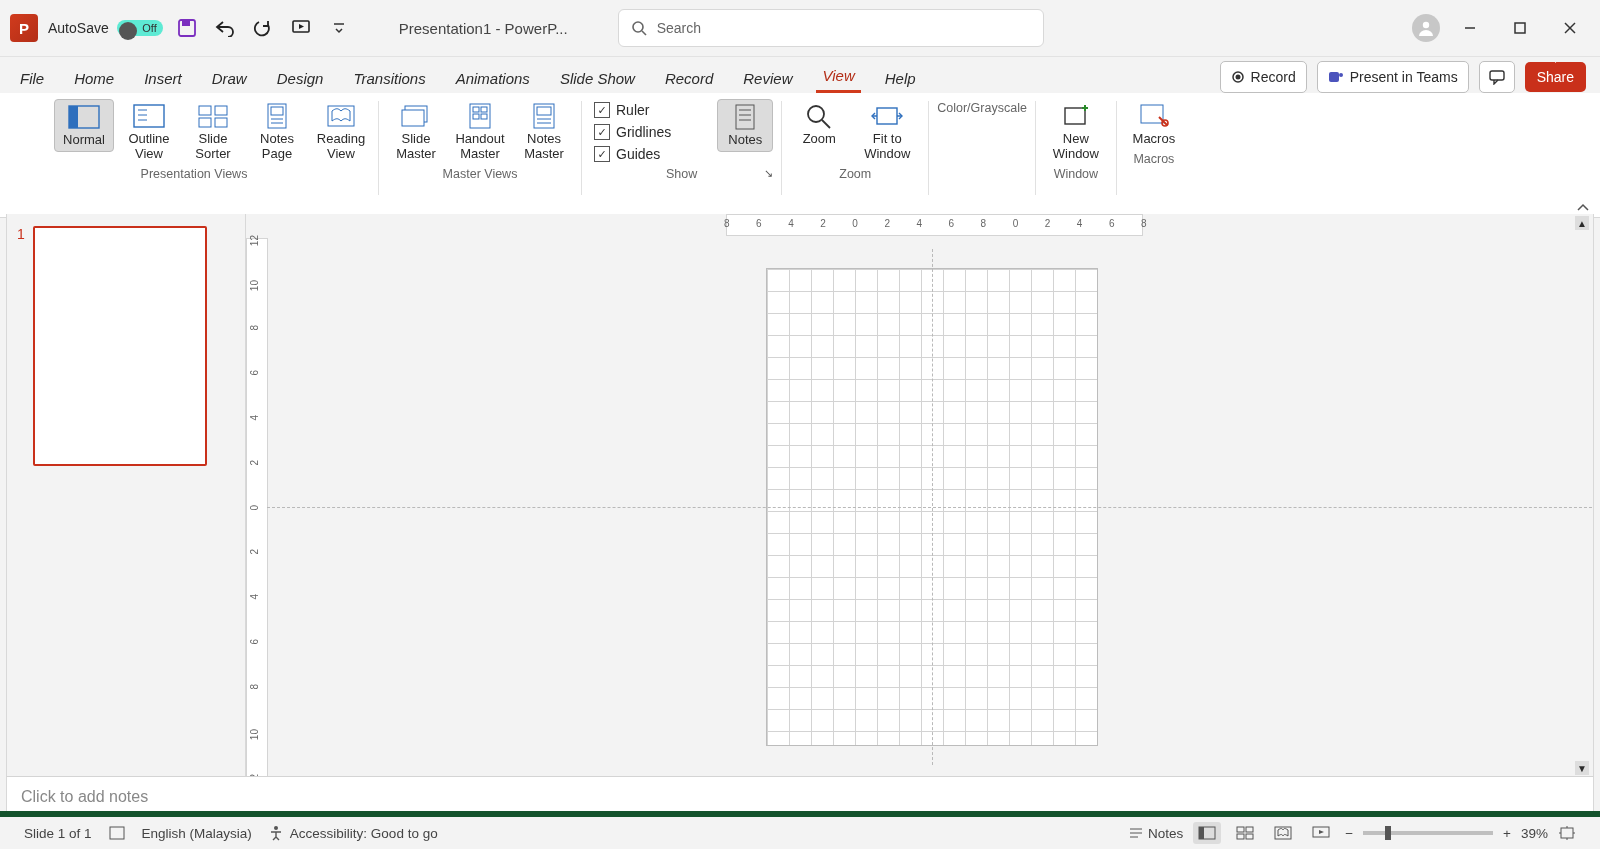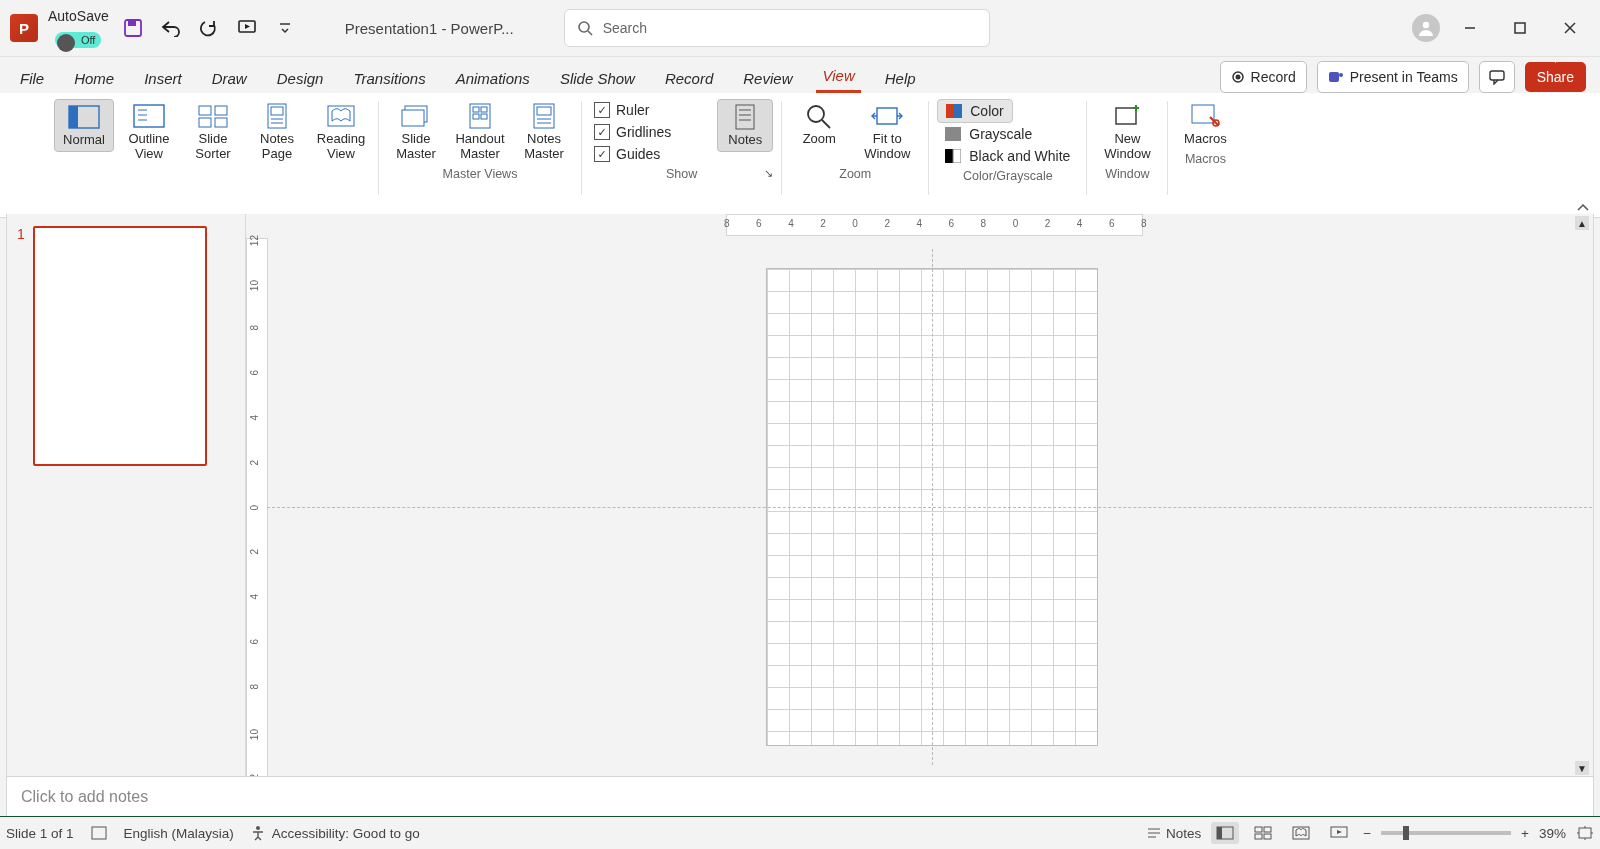--- a/index.html
+++ b/index.html
@@ -27,21 +27,20 @@
     width: 28px; height: 28px;
     background: linear-gradient(135deg,#d13b1d,#b32e17);
     border-radius: 4px;
     color: #fff; font-weight: bold;
     display:flex; align-items:center; justify-content:center;
     font-size:15px;
   }
   .autosave-wrap {
     display:flex; align-items:center; gap:8px;
     font-size:14px;
-    flex-direction:column;
   }
   .autosave-toggle {
     width:46px; height:16px; border-radius:11px;
     background:#5eead4; position:relative;
   }
   .autosave-toggle .knob {
     position:absolute; left:2px; top:2px;
     width:18px; height:18px; border-radius:50%; background:#555;
   }
   .autosave-toggle .off {
@@ -145,22 +144,22 @@
   
   .notes-bar {
     position:absolute; left:6px; right:6px; bottom:32px; height:40px;
     background:#fff; border-top:1px solid #d4d4d4; border-left:1px solid #d8d8d8; border-right:1px solid #d8d8d8;
     display:flex; align-items:center; padding:0 14px; color:#888; font-size:16px;
   }
 
   
   .statusbar {
     position:absolute; left:0; right:0; bottom:0; height:32px;
-    background:#f3f3f3; border-top:1px solid #14532d;
-    display:flex; align-items:center; padding:0 6px; font-size:13.5px; color:#444; gap:16px;
+    background:#f3f3f3; border-top:6px solid #14532d;
+    display:flex; align-items:center; padding:0 24px; font-size:13.5px; color:#444; gap:16px;
   }
   .statusbar .right { margin-left:auto; display:flex; align-items:center; gap:10px; }
   .view-icon { width:28px; height:22px; display:flex; align-items:center; justify-content:center; border-radius:3px; }
   .view-icon.active { background:#ddd; }
   .zoom-slider { width:130px; height:4px; background:#bfbfbf; position:relative; }
   .zoom-slider .thumb2 { position:absolute; left:22px; top:-5px; width:6px; height:14px; background:#555; }
   svg { display:block; }
 </style>
 </head>
 <body>
@@ -339,20 +338,21 @@
       <div class="big-btn">
         <div class="ico">
             <svg width="30" height="24">
               <rect x="2" y="2" width="26" height="20" fill="none" stroke="#2e6fbd"></rect>
               <path d="M6 7 C10 4 12 4 15 7 C18 4 20 4 24 7 V17 C20 14 18 14 15 17 C12 14 10 14 6 17 Z" fill="none" stroke="#2e6fbd"></path>
             </svg>
           </div>
         <span>Reading View</span>
       </div>
     </div>
+    <div class="group-label">Presentation Views</div>
   </div>
   <div class="group-sep"></div>
 
   <div class="group">
     <div class="group-row">
       <div class="big-btn">
         <div class="ico">
             <svg width="30" height="24">
               <rect x="4" y="2" width="22" height="16" fill="none" stroke="#2e6fbd"></rect>
               <rect x="1" y="6" width="22" height="16" fill="#fff" stroke="#2e6fbd"></rect>
@@ -440,42 +440,20 @@
             </svg>
           </div>
         <span>Fit to Window</span>
       </div>
     </div>
     <div class="group-label">Zoom</div>
   </div>
   <div class="group-sep"></div>
 
   <div class="group">
-    <div style="display:flex; flex-direction:column; align-items:flex-start;">
-      <div class="color-btn active">
-        <svg width="16" height="14">
-            <rect x="0" y="0" width="8" height="14" fill="#d13b1d"></rect>
-            <rect x="8" y="0" width="8" height="14" fill="#2e6fbd"></rect>
-          </svg>
-        <span>Color</span>
-      </div>
-      <div class="color-btn">
-        <svg width="16" height="14">
-            <rect x="0" y="0" width="16" height="14" fill="#888"></rect>
-          </svg>
-        <span>Grayscale</span>
-      </div>
-      <div class="color-btn">
-        <svg width="16" height="14">
-            <rect x="0" y="0" width="8" height="14" fill="#000"></rect>
-            <rect x="8" y="0" width="8" height="14" fill="#fff" stroke="#777"></rect>
-          </svg>
-        <span>Black and White</span>
-      </div>
-    </div>
     <div class="group-label">Color/Grayscale</div>
   </div>
   <div class="group-sep"></div>
 
   <div class="group">
     <div class="group-row">
       <div class="big-btn" style="width:60px;">
         <div class="ico">
             <svg width="28" height="26">
               <rect x="3" y="5" width="20" height="16" fill="none" stroke="#333" stroke-width="1.4"></rect>

